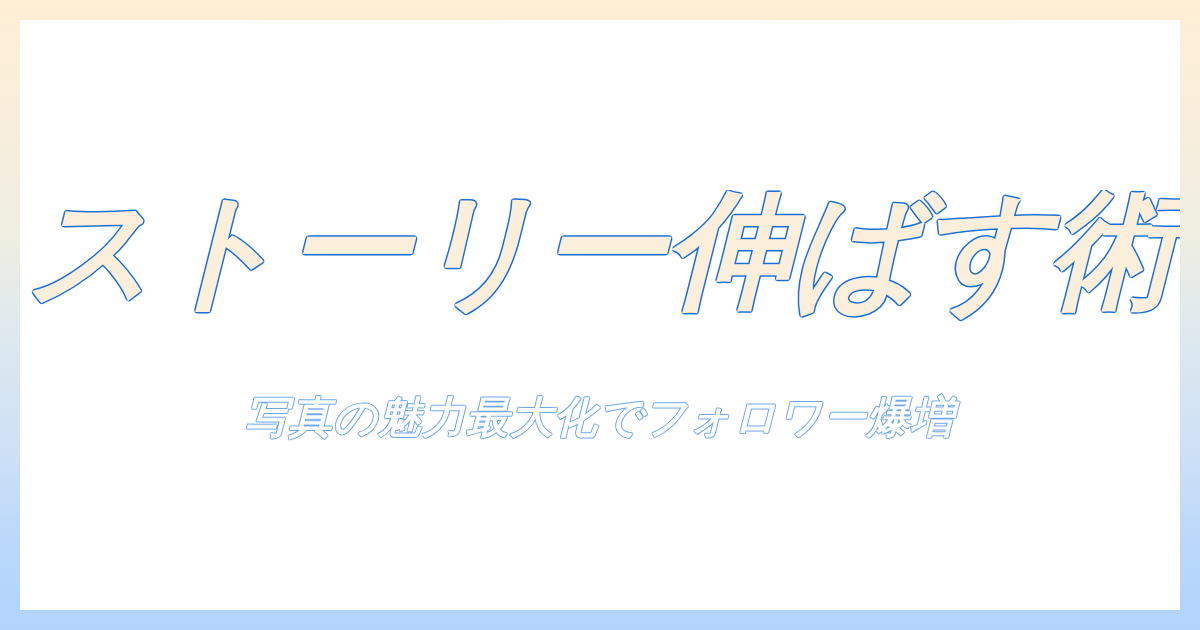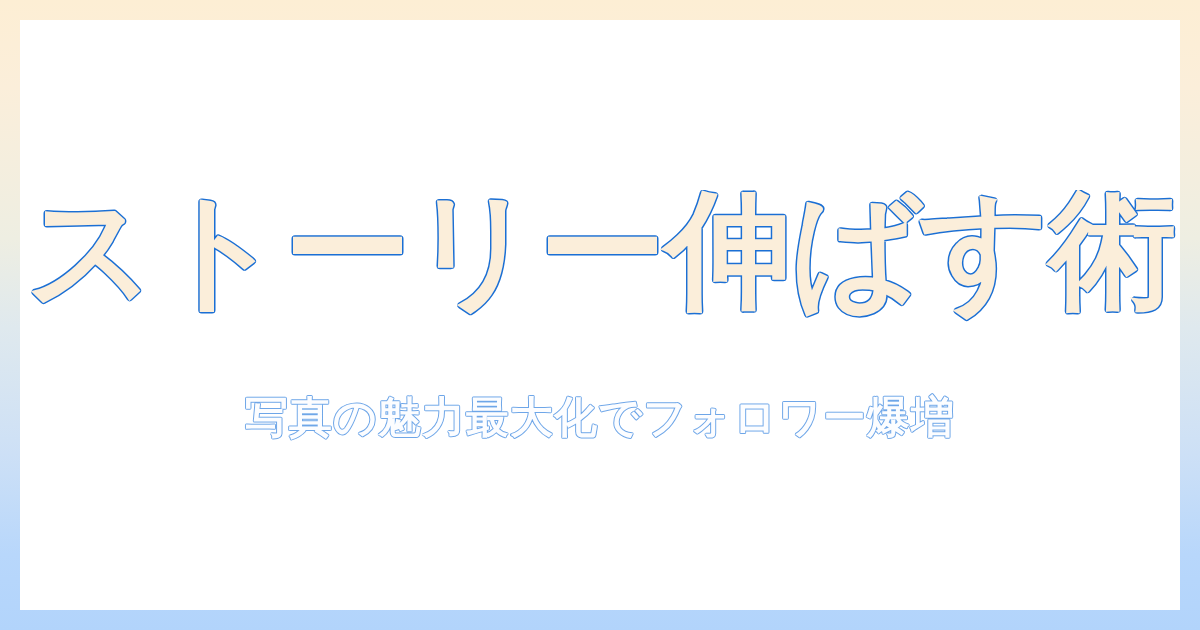--- a/index.html
+++ b/index.html
@@ -32,20 +32,21 @@
   }
 
   
   .panel {
     position: relative;
     width: 1160px;
     height: 590px;
     background: #ffffff;
     box-sizing: border-box;
     overflow: hidden;
+    font-style: italic;
   }
 
   .content {
     position: absolute;
     left: 0;
     top: 0;
     width: 1160px;
     height: 590px;
     display: flex;
     flex-direction: column;

